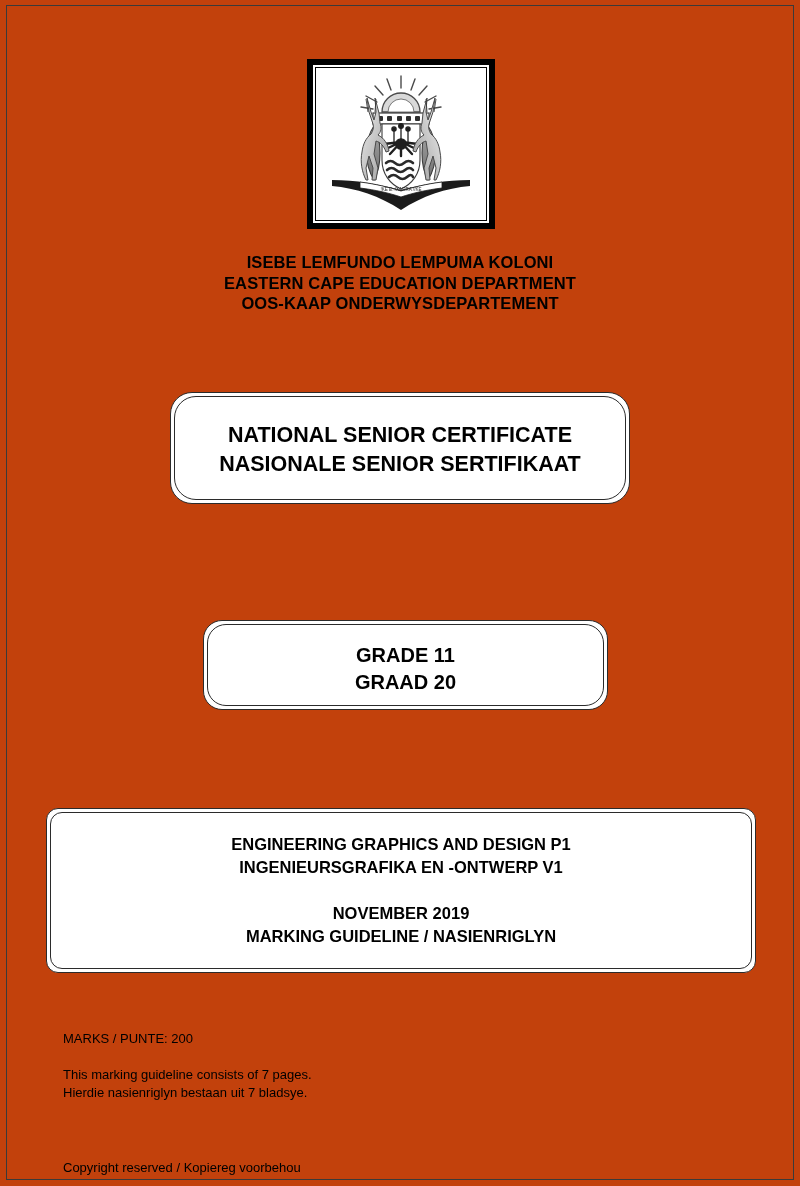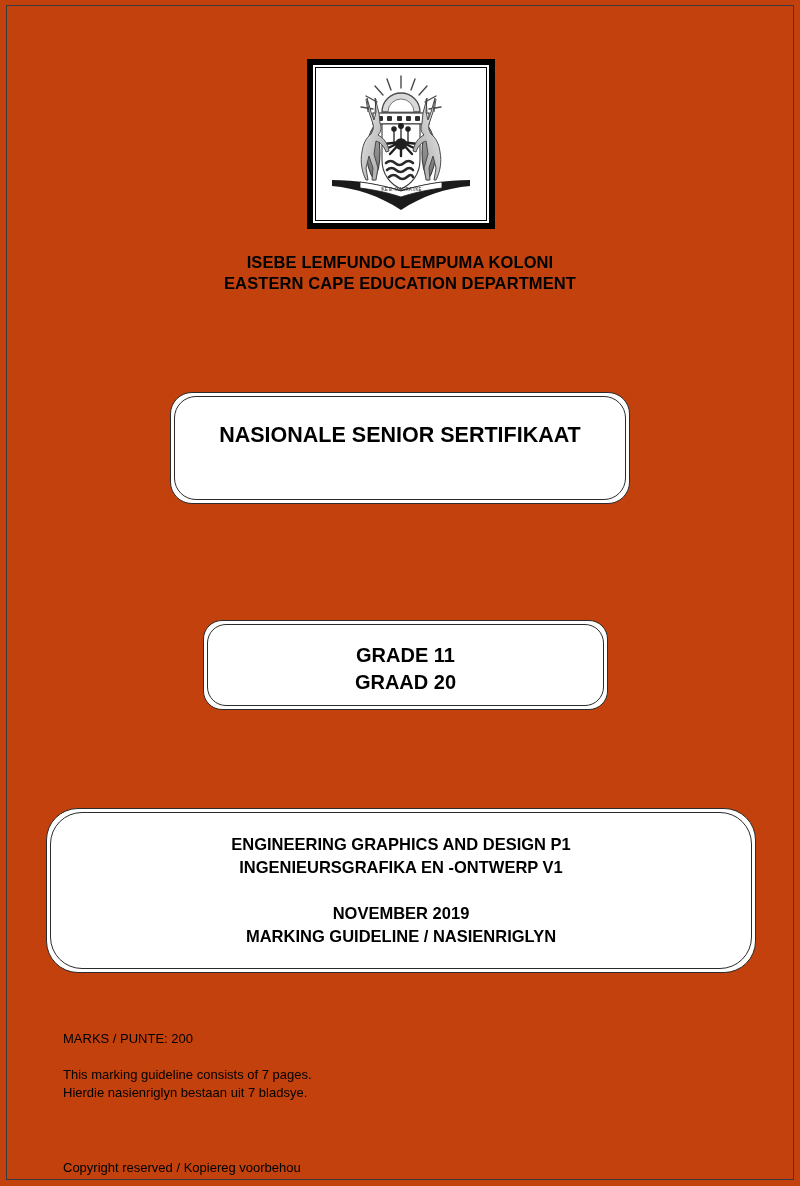--- a/index.html
+++ b/index.html
@@ -138,21 +138,21 @@
     font-size: 20px;
     line-height: 27px;
   }
 
   
   #subject-box {
     left: 46px;
     top: 808px;
     width: 710px;
     height: 165px;
-    border-radius: 32px;
+    border-radius: 12px;
   }
   #subject-box .boxtext {
     top: 24px;
     font-size: 16.5px;
     line-height: 23px;
   }
   #subject-box .gap { height: 23px; }
 
   
   .info {
@@ -282,24 +282,26 @@
               <text x="85" y="122.5" text-anchor="middle">!KE E: /XARRA //KE</text>
             </g>
           </svg>
         </div>
       </div>
     </div>
 
     <div class="dept">
       <div>ISEBE LEMFUNDO LEMPUMA KOLONI</div>
       <div>EASTERN CAPE EDUCATION DEPARTMENT</div>
+      <div>OOS-KAAP ONDERWYSDEPARTEMENT</div>
     </div>
 
     <div class="dbox" id="nsc-box">
       <div class="boxtext">
+        <div>NATIONAL SENIOR CERTIFICATE</div>
         <div>NASIONALE SENIOR SERTIFIKAAT</div>
       </div>
     </div>
 
     <div class="dbox" id="grade-box">
       <div class="boxtext">
         <div>GRADE 11</div>
         <div>GRAAD 20</div>
       </div>
     </div>

